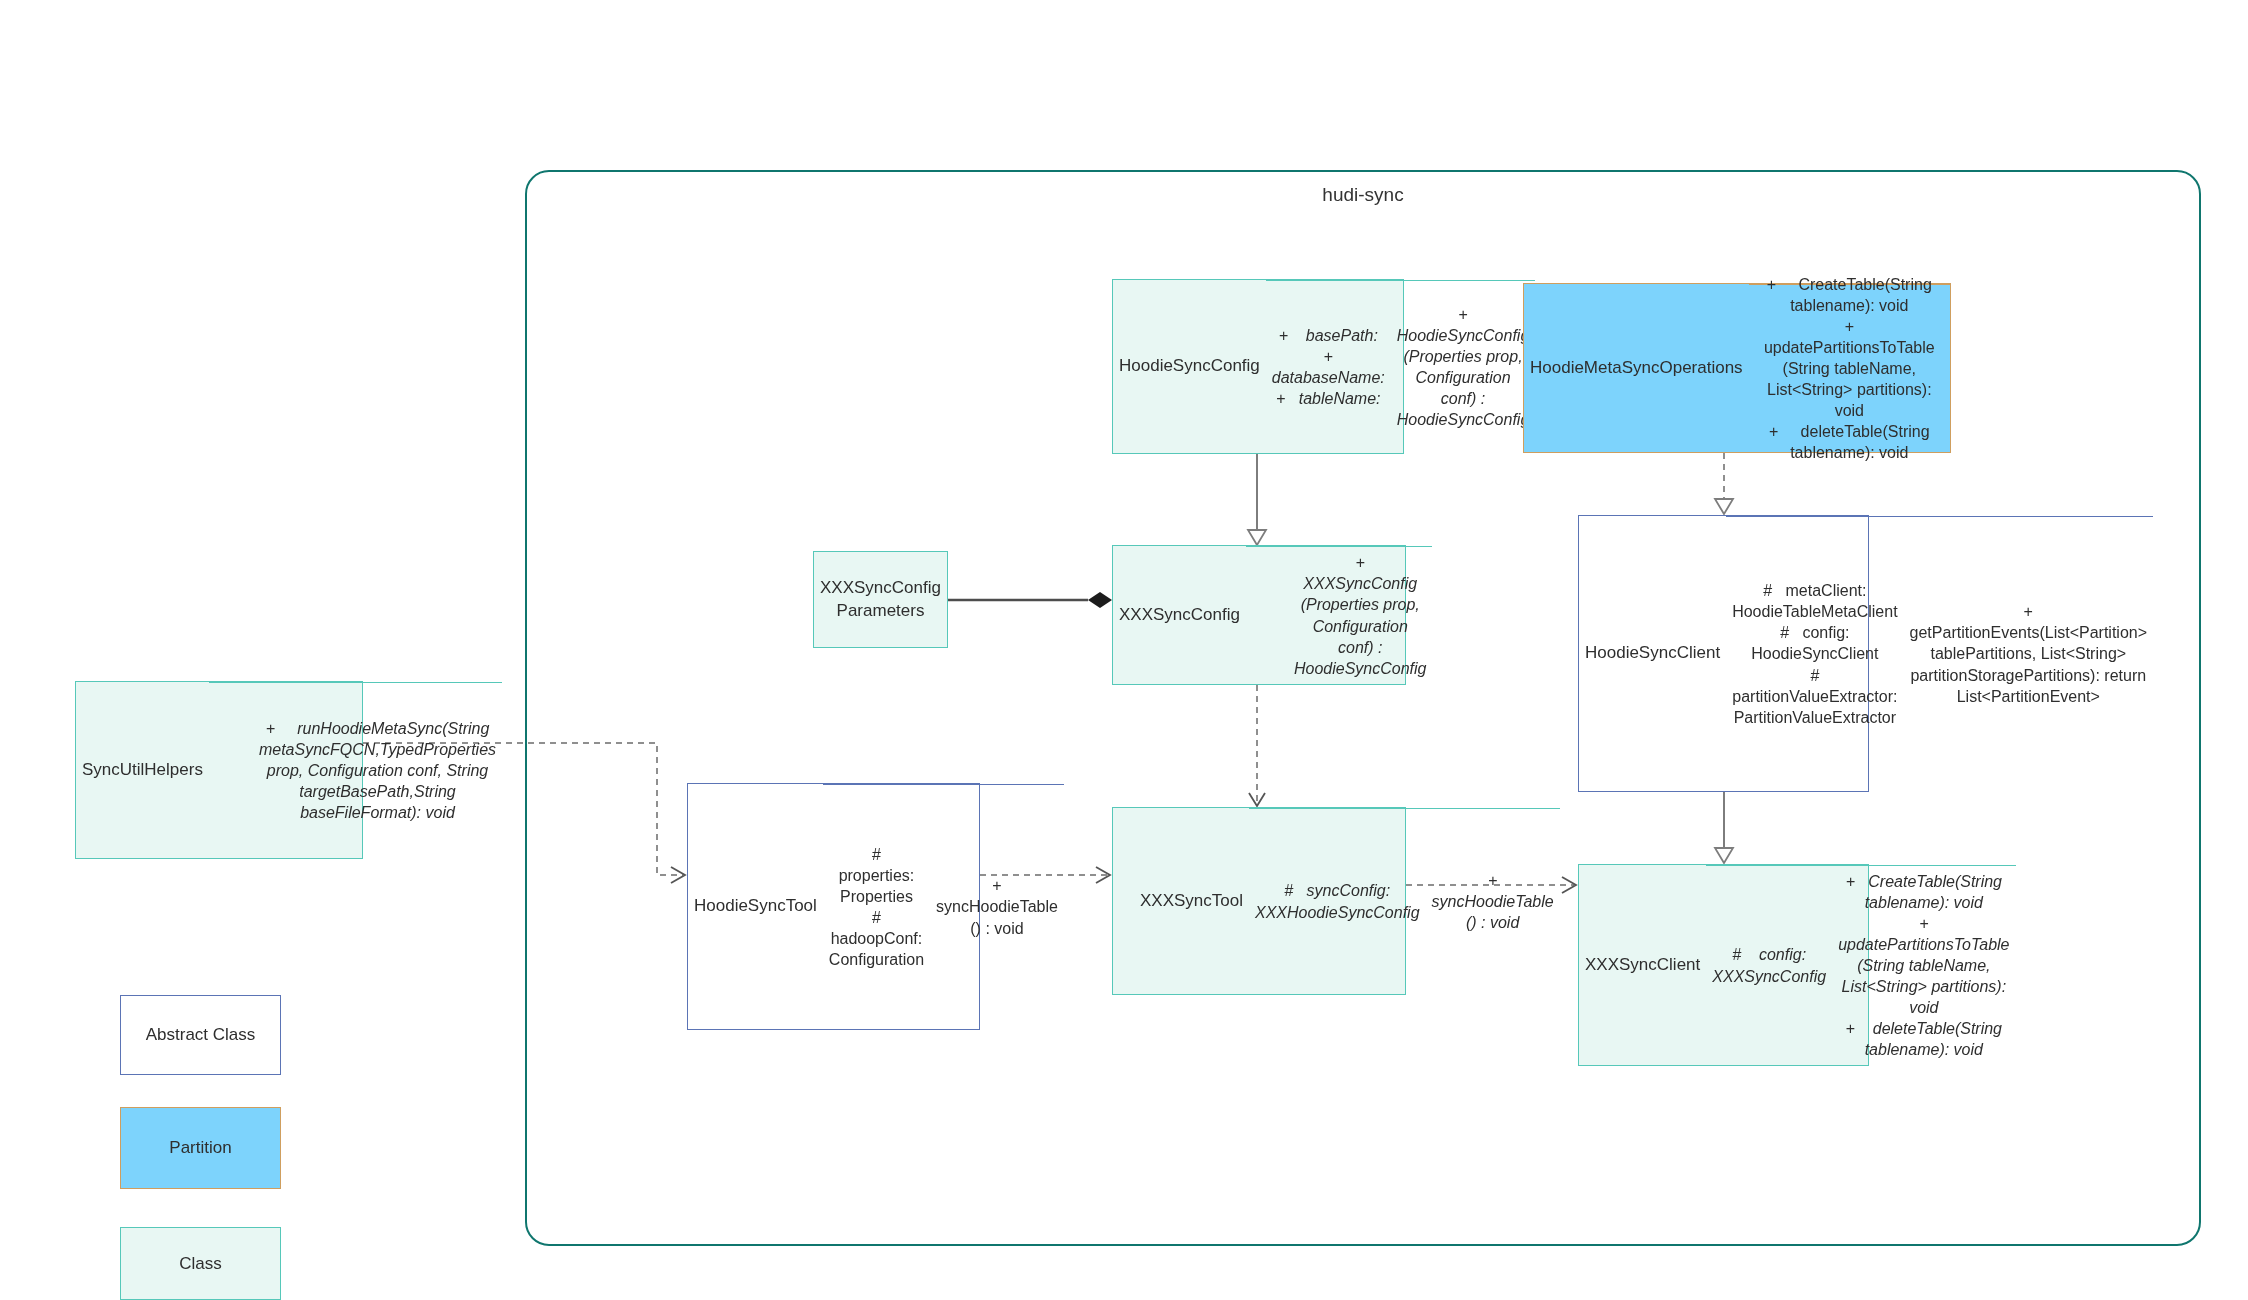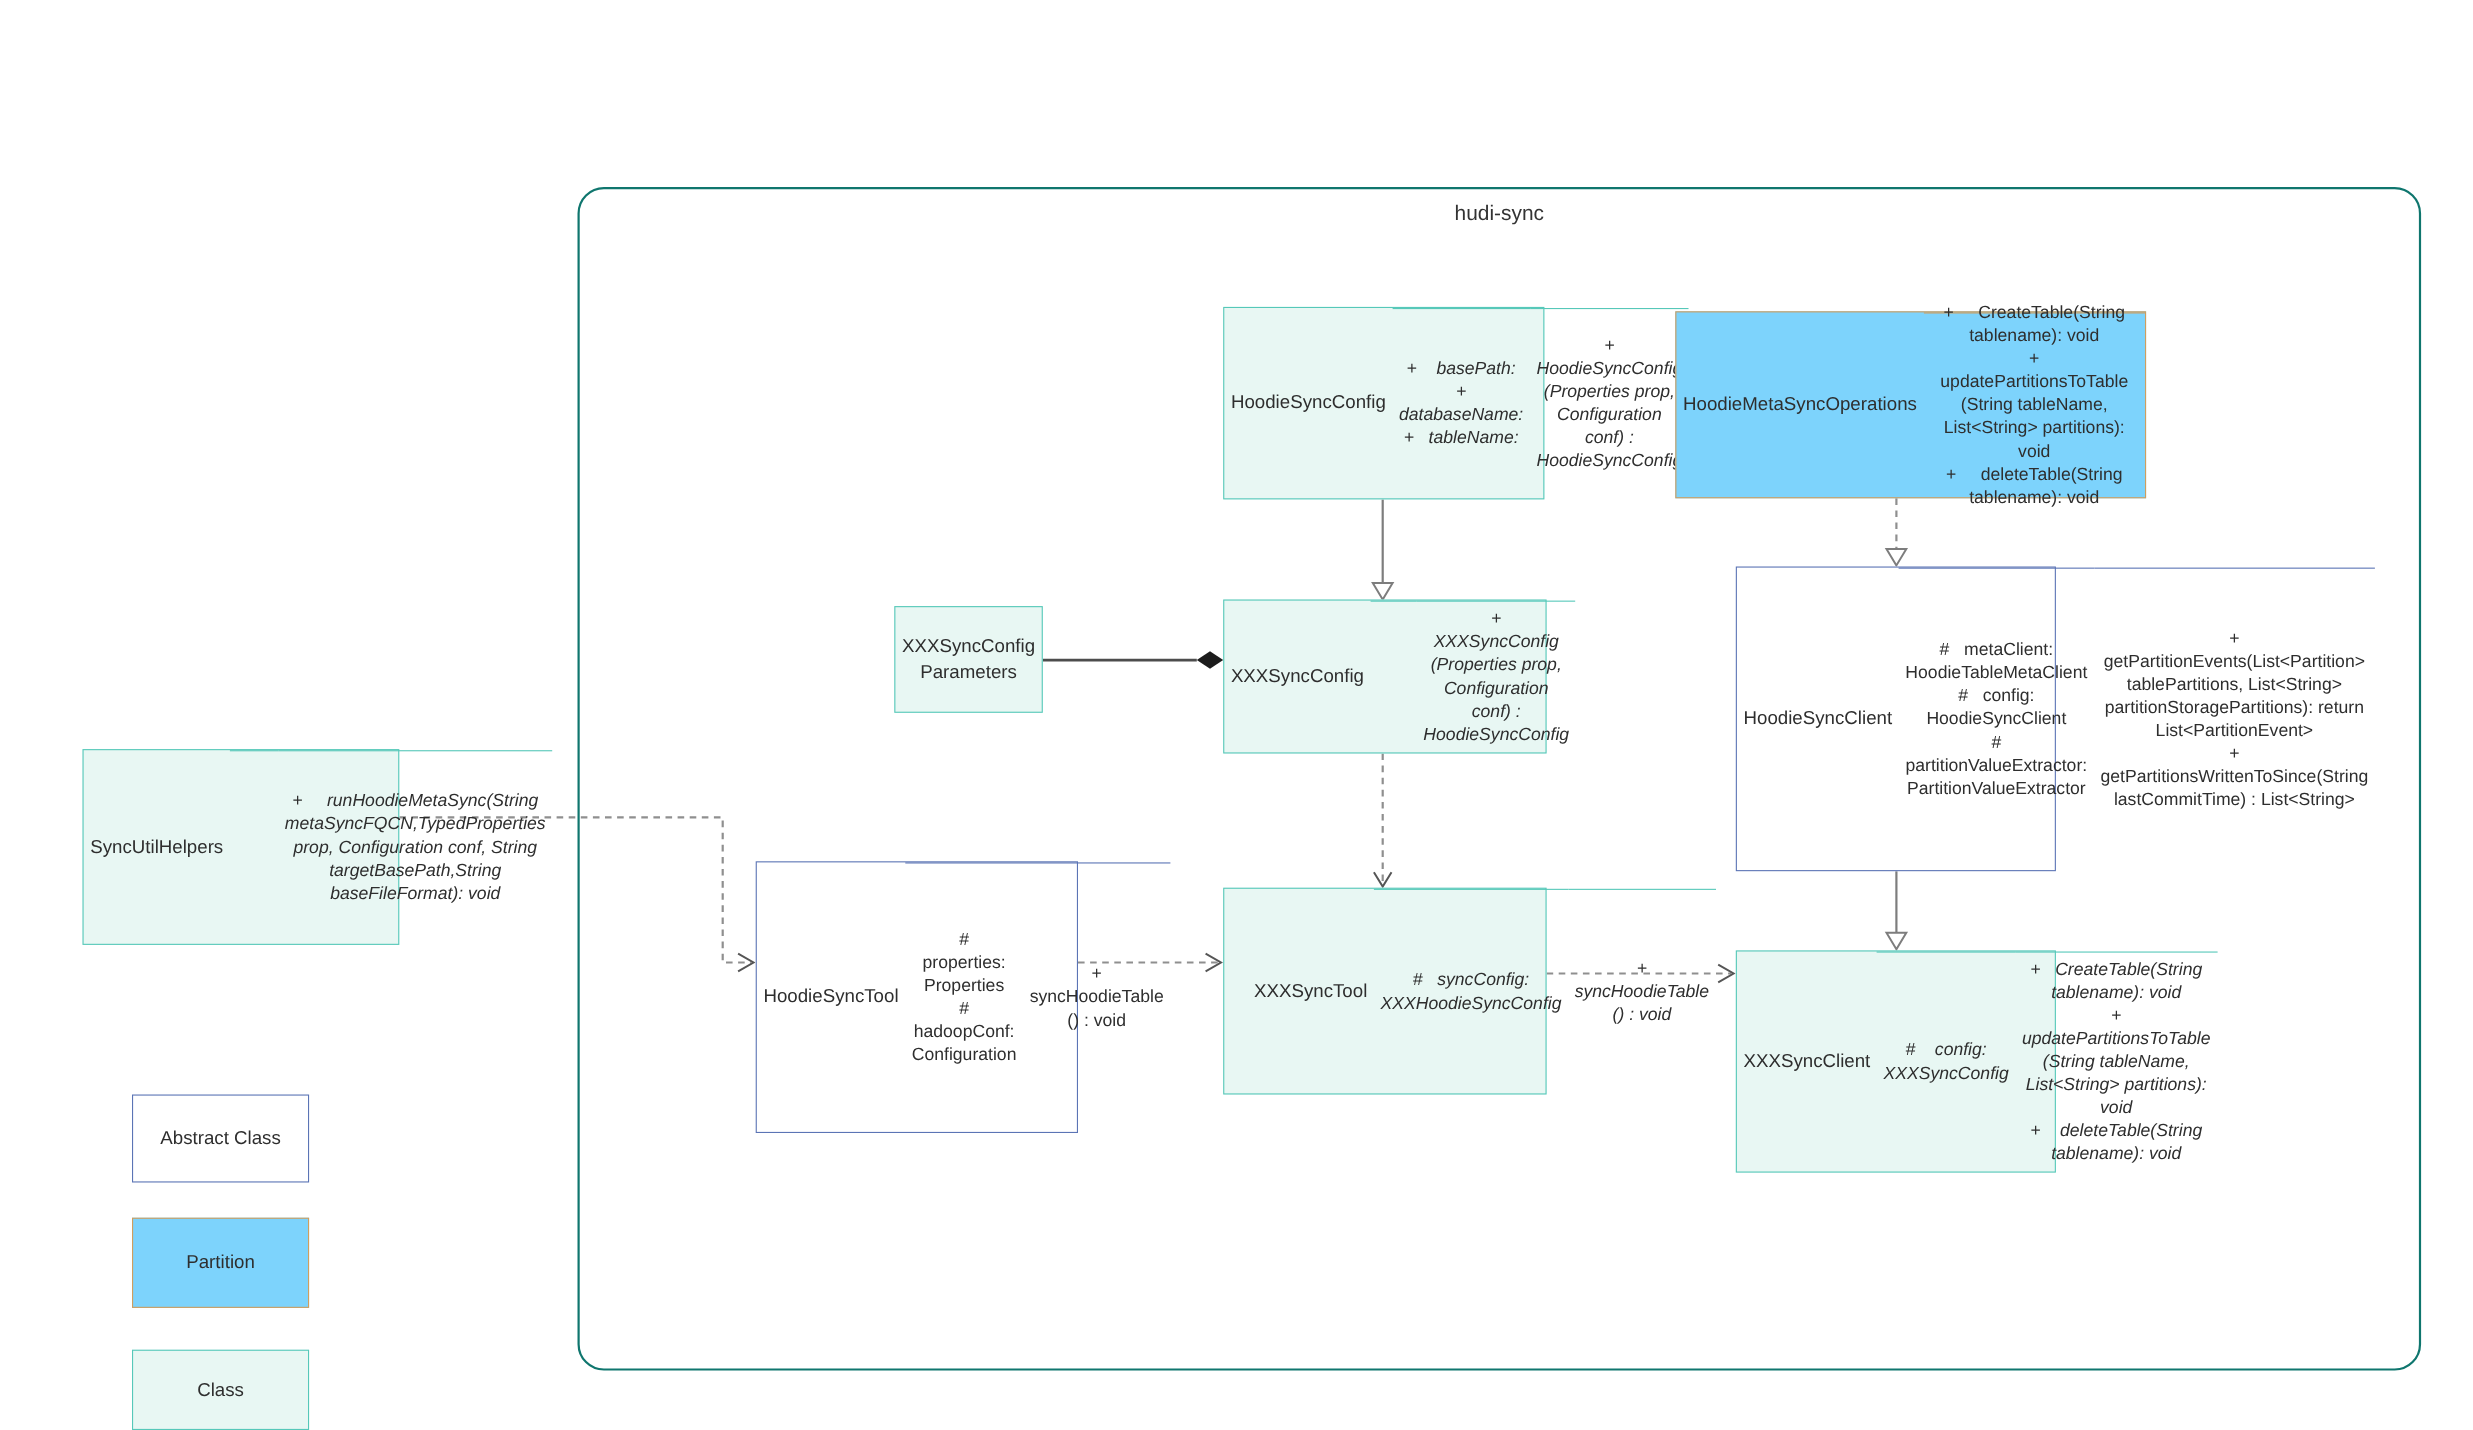--- a/index.html
+++ b/index.html
@@ -187,21 +187,20 @@
 
   <div id="box-hoodie-sync-client" class="uml v-abstract">
     <div class="sec t title">HoodieSyncClient</div>
     <div class="sec a">
       <span class="line">#   metaClient: HoodieTableMetaClient</span>
       <span class="line">#   config: HoodieSyncClient</span>
       <span class="line">#    partitionValueExtractor: PartitionValueExtractor</span>
     </div>
     <div class="sec grow">
       <span class="line">+   getPartitionEvents(List&lt;Partition&gt; tablePartitions, List&lt;String&gt; partitionStoragePartitions): return List&lt;PartitionEvent&gt;</span>
-      <span class="line">+   getPartitionsWrittenToSince(String lastCommitTime) : List&lt;String&gt;</span>
     </div>
   </div>
 
   <div id="box-xxx-sync-config-params" class="uml v-class">
     <div class="sec t title">XXXSyncConfigParameters</div>
   </div>
 
   <div id="box-xxx-sync-config" class="uml v-class">
     <div class="sec t title">XXXSyncConfig</div>
     <div class="sec a"></div>

